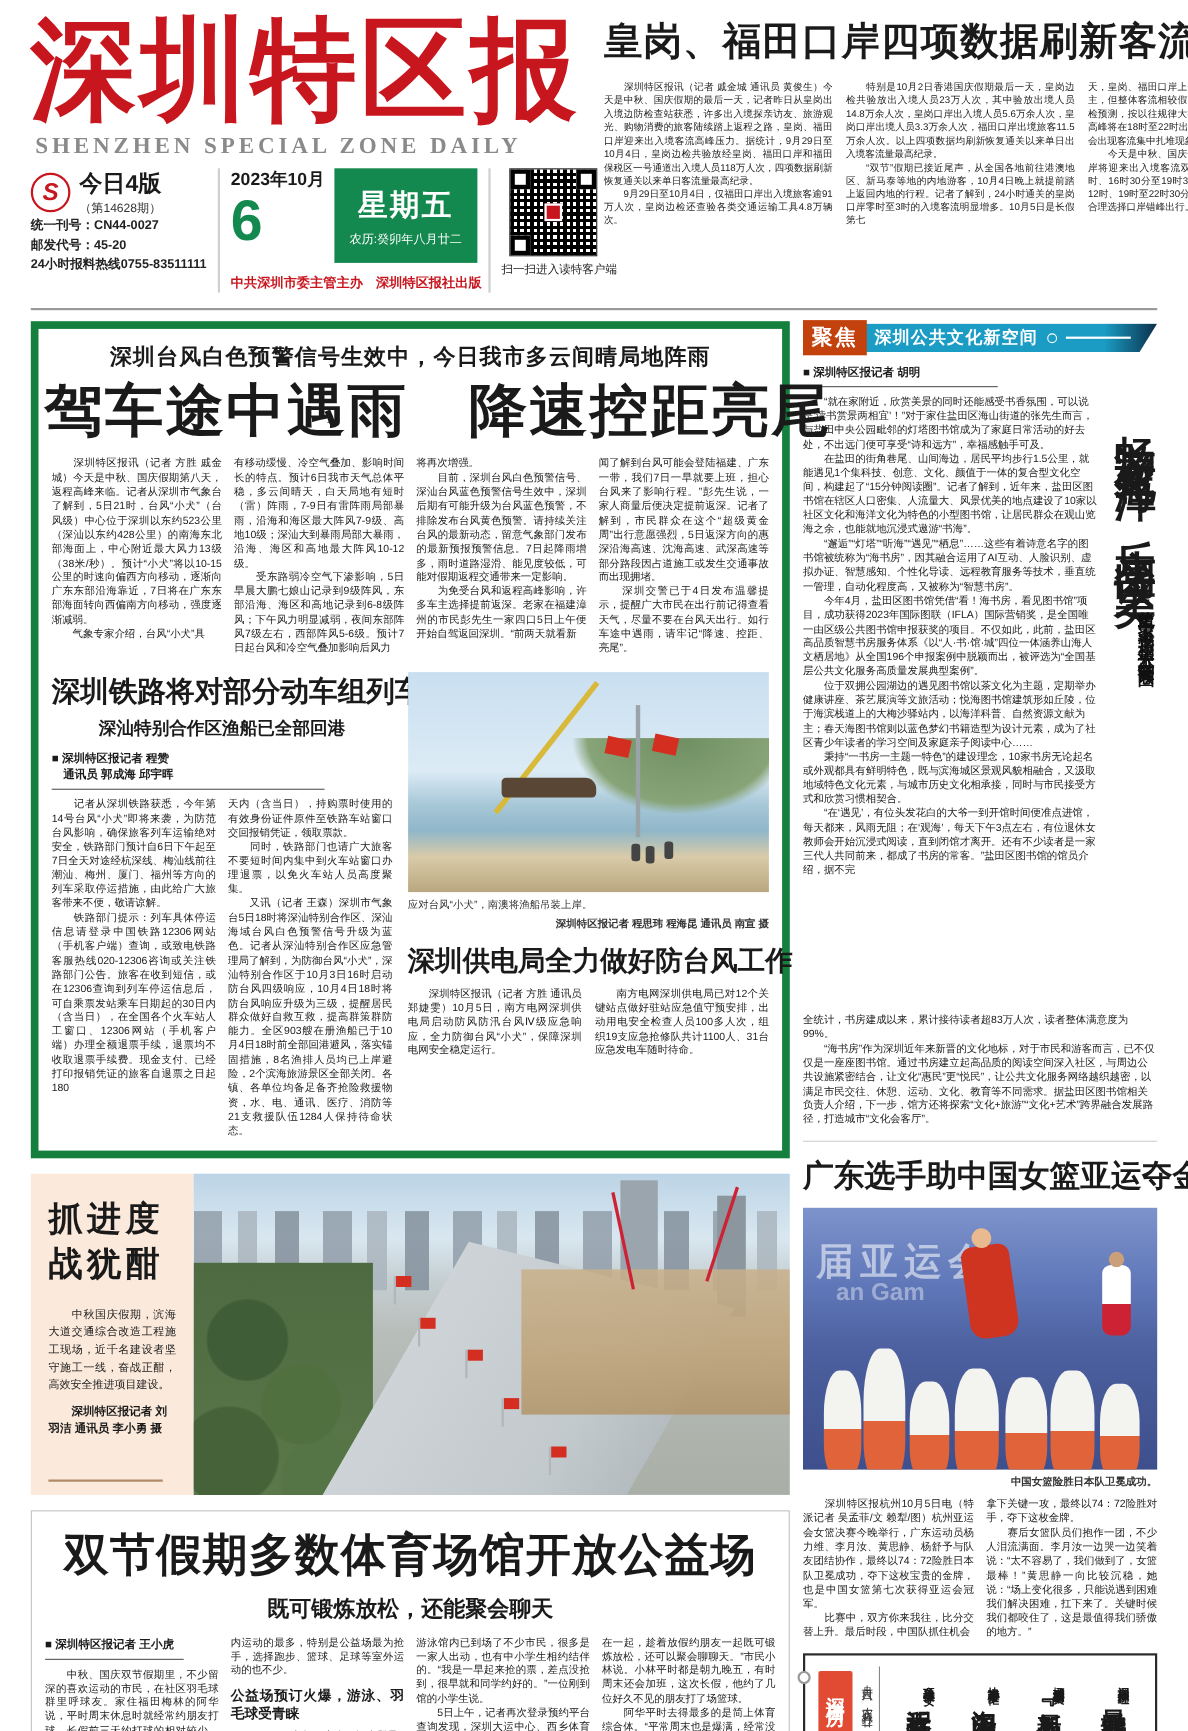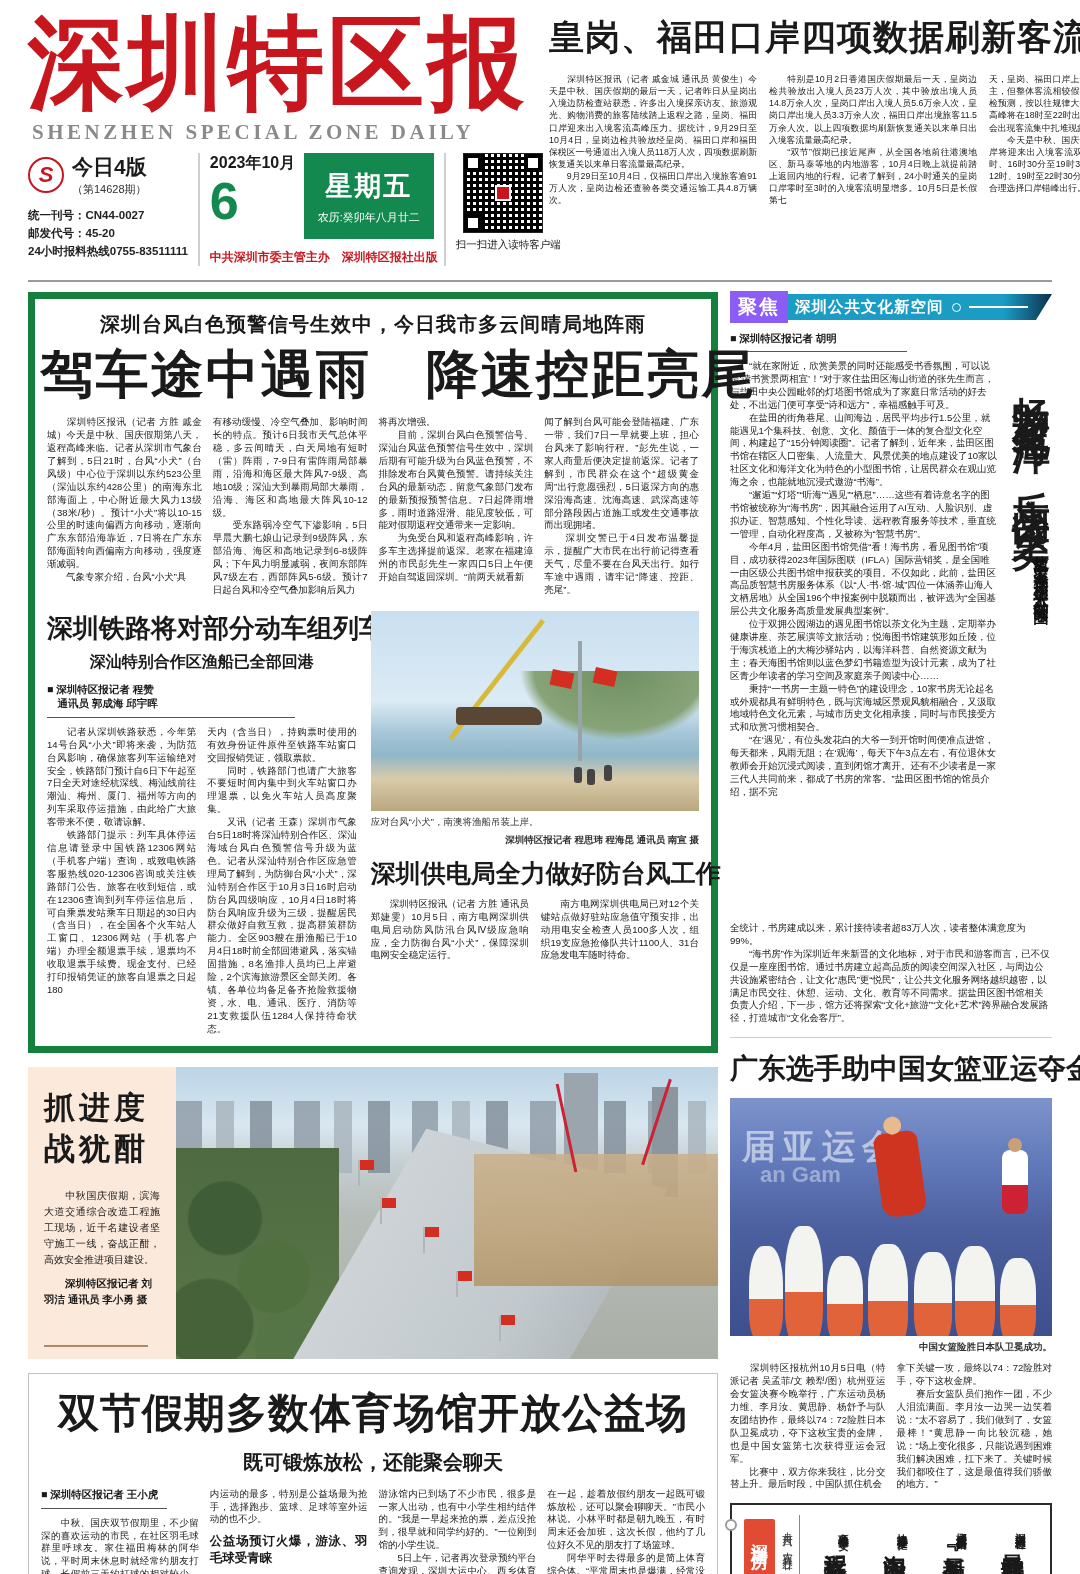--- a/index.html
+++ b/index.html
@@ -14,21 +14,21 @@
   .english { font-family:"Liberation Serif","DejaVu Serif",serif; font-weight:bold; color:#8a8a8a; font-size:21px; letter-spacing:3.5px; margin:2px 0 8px 4px; white-space:nowrap; }
   .info-row { display:flex; align-items:stretch; margin-top:2px; }
   .info-cell { padding:0 10px; }
   .cell-a { width:172px; padding-left:0; }
   .cell-b { width:248px; border-left:2px solid #cfcfcf; border-right:2px solid #cfcfcf; }
   .cell-c { width:104px; padding-right:0; text-align:center; }
   .ed-top { display:flex; align-items:center; gap:8px; }
   .logo-circle { width:36px; height:36px; border-radius:50%; border:2px solid #c8161e; color:#c8161e; font-weight:900; font-size:22px; display:flex; align-items:center; justify-content:center; font-style:italic; flex:none; }
   .edition { font-size:21px; font-weight:900; }
   .issue { font-size:11px; color:#333; margin-top:1px; }
-  .small-meta { font-size:11.5px; font-weight:bold; color:#222; line-height:1.55; margin-top:10px; white-space:nowrap; }
+  .small-meta { font-size:11.5px; font-weight:bold; color:#222; line-height:1.55; white-space:nowrap; }
   .date-flex { display:flex; gap:10px; }
   .dcol { text-align:left; width:84px; }
   .ym { font-size:16px; font-weight:900; white-space:nowrap; }
   .big-day { font-size:52px; font-weight:900; color:#14894f; line-height:1.05; }
   .green-box { background:#14894f; color:#fff; width:140px; height:86px; display:flex; flex-direction:column; align-items:center; justify-content:center; gap:6px; }
   .weekday { font-size:27px; font-weight:900; letter-spacing:2px; }
   .lunar { font-size:11px; }
   .publisher { color:#c8161e; font-size:12px; font-weight:bold; margin-top:10px; white-space:nowrap; }
   .qr { width:80px; height:80px; margin:0 auto; position:relative; border:1px solid #222;
         background-image:repeating-linear-gradient(0deg,#000 0 3px,transparent 3px 6px),repeating-linear-gradient(90deg,#000 0 3px,#fff 3px 6px); }
@@ -100,21 +100,21 @@
   .flag-s:after { content:""; position:absolute; left:-2px; top:0; width:2px; height:26px; background:#b0b6ba; }
 
   
   .sports-box { border:1px solid #c2c2c2; padding:12px 12px 10px 12px; margin-bottom:10px; }
   .sp-headline { font-size:41px; font-weight:900; text-align:center; letter-spacing:1px; white-space:nowrap; margin-bottom:8px; }
   .sp-sub { font-size:20px; font-weight:bold; text-align:center; margin-bottom:12px; }
   .subhead { font-size:12.5px; font-weight:900; margin:7px 0; line-height:1.3; }
 
   
   .focus-banner { display:flex; align-items:center; height:30px; margin-bottom:10px; position:relative; }
-  .focus-tag { background:#8b5cf6; color:#fff; font-size:19px; font-weight:900; padding:3px 8px; letter-spacing:2px; flex:none; z-index:2; }
+  .focus-tag { background:#c2410c; color:#fff; font-size:19px; font-weight:900; padding:3px 8px; letter-spacing:2px; flex:none; z-index:2; }
   .focus-band { flex:1; height:26px; background:linear-gradient(90deg,#1a9cc4 0%,#1a9cc4 82%,#0c2f4a 100%); clip-path:polygon(0 0,100% 0,94% 100%,0 100%); color:#fff; display:flex; align-items:center; gap:8px; padding:0 10px 0 10px; margin-left:-3px; }
   .band-text { font-size:15.5px; font-weight:bold; letter-spacing:1px; white-space:nowrap; }
   .band-ring { width:9px; height:9px; border:1.5px solid #fff; border-radius:50%; flex:none; }
   .band-line { flex:1; height:1.5px; background:#fff; margin-right:14px; }
   .focus-byline { font-size:10.5px; font-weight:bold; border-bottom:1.5px solid #555; padding-bottom:5px; margin-bottom:8px; width:55%; }
   .focus-row { display:flex; gap:10px; }
   .focus-text { flex:1; min-width:0; }
   .v-wrap { writing-mode:vertical-rl; display:flex; flex:none; padding:6px 2px 0 4px; gap:10px; height:556px; }
   .v-head { font-size:38px; font-weight:900; letter-spacing:8px; line-height:1; }
   .v-sub { font-size:15px; font-weight:bold; letter-spacing:3px; color:#111; padding-top:26px; }

